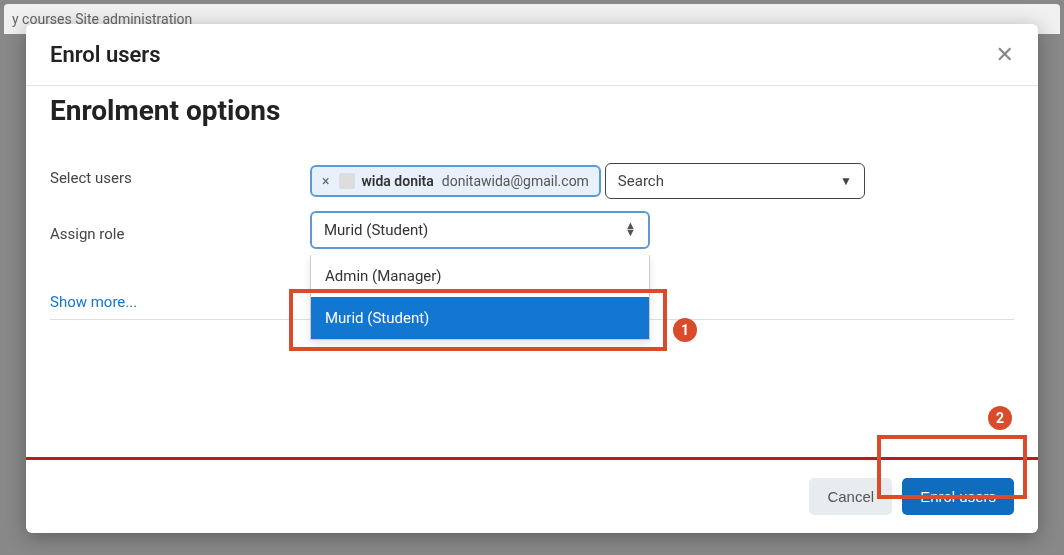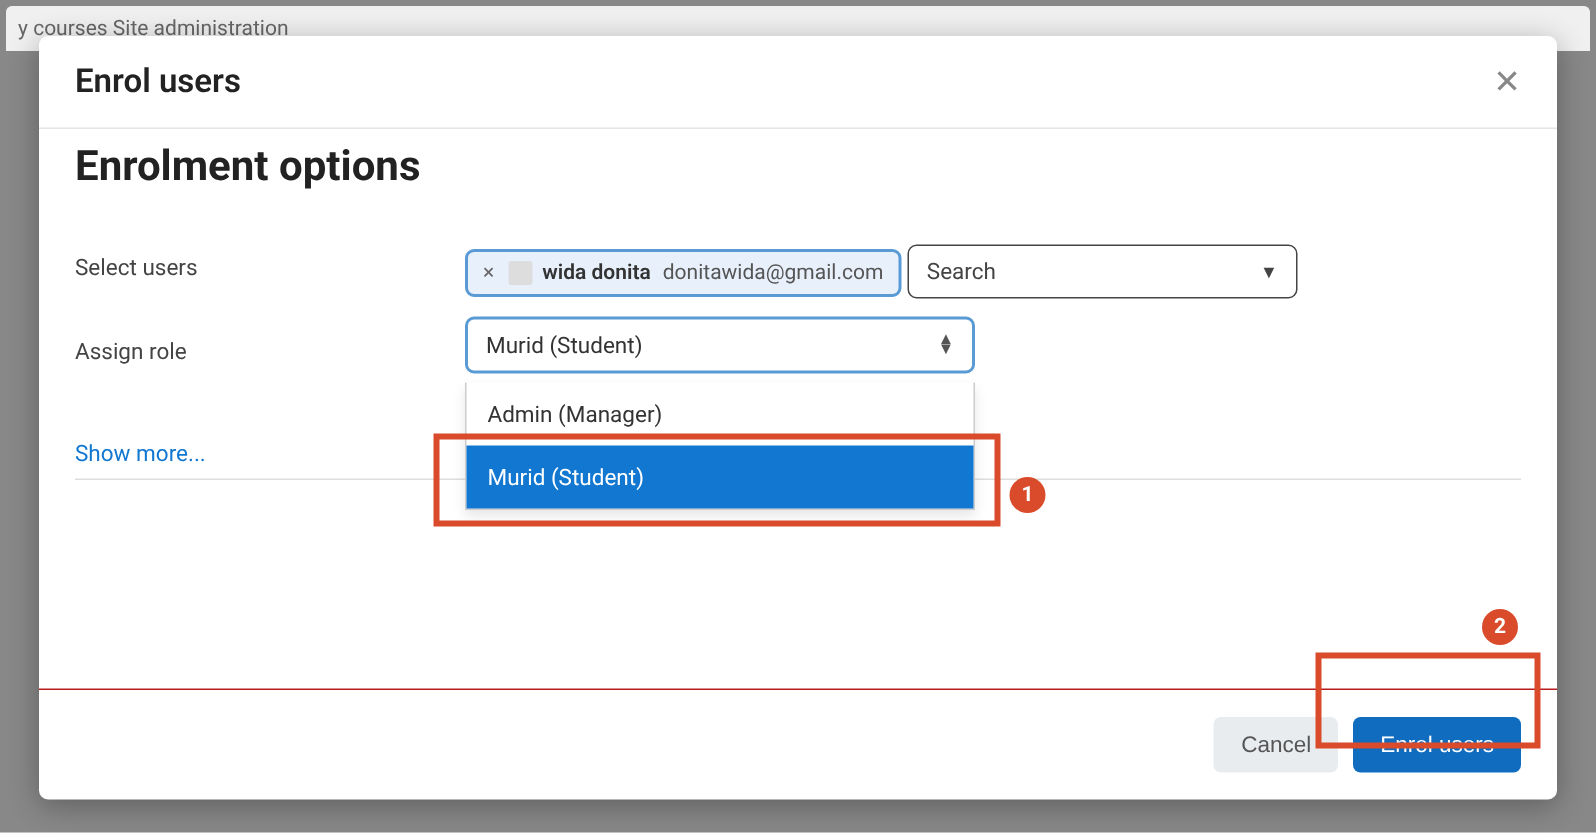--- a/index.html
+++ b/index.html
@@ -185,21 +185,21 @@
       cursor: pointer;
       margin-top: 32px;
       display: inline-block;
     }
     .hr-divider {
       border: none;
       border-top: 1px solid #ddd;
       margin-top: 8px;
     }
     .modal-footer {
-      border-top: 1px solid #b91c1c;
+      border-top: 3px solid #b91c1c;
       padding: 18px 24px;
       display: flex;
       justify-content: flex-end;
       gap: 10px;
     }
     .btn {
       padding: 10px 18px;
       border-radius: 5px;
       font-size: 15px;
       cursor: pointer;

